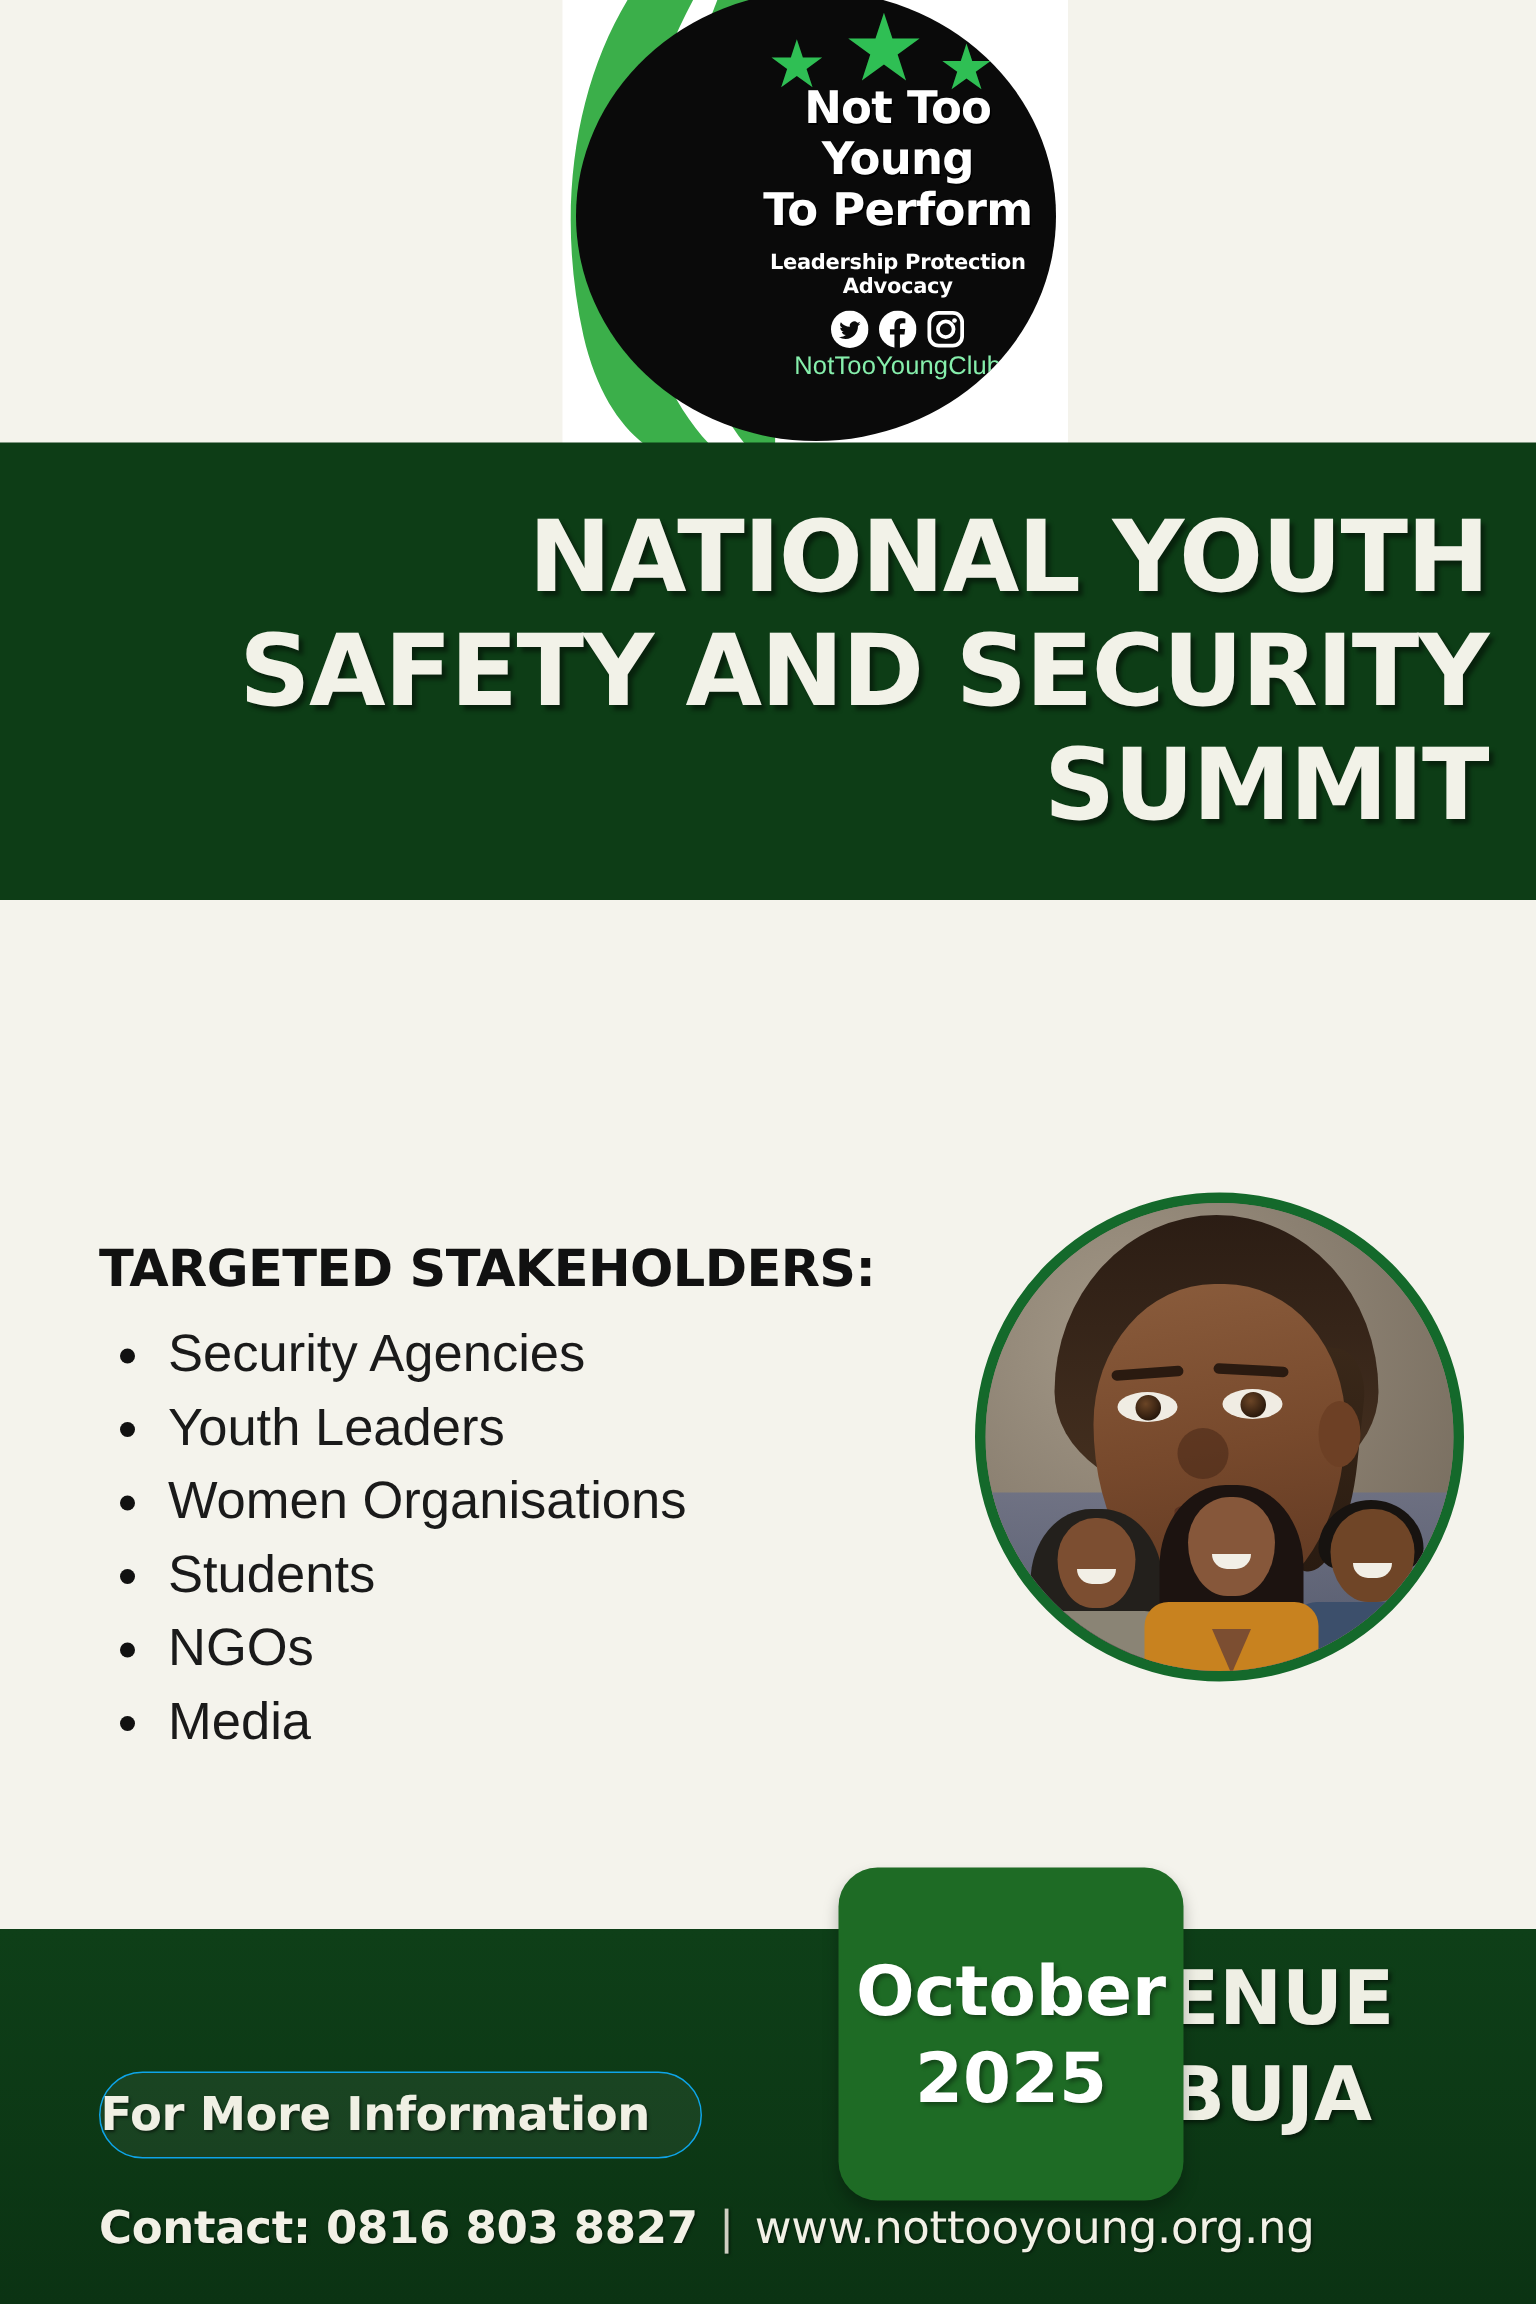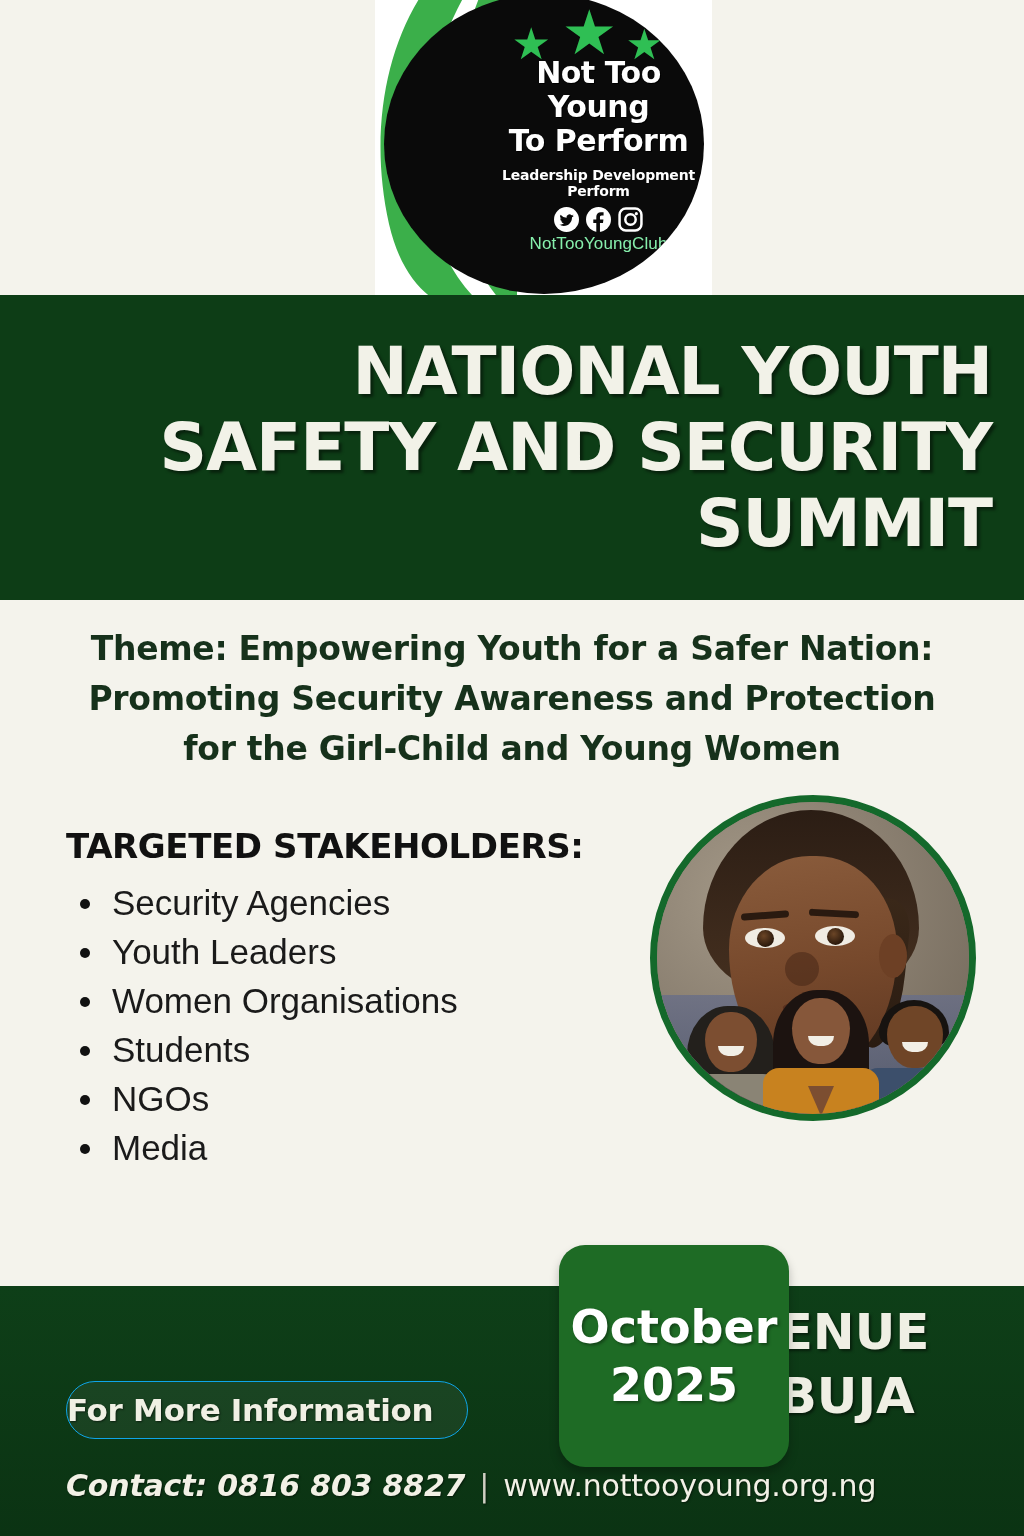--- a/index.html
+++ b/index.html
@@ -240,21 +240,21 @@
     font-weight:bold;font-size:31px;letter-spacing:-.3px;
     text-shadow:1px 1px 2px rgba(0,0,0,.5);
   }
   .contact{
     position:absolute;left:66px;top:1468px;
     display:flex;align-items:center;gap:14px;
     color:#F2F1E6;font-family:"DejaVu Sans", sans-serif;
     font-size:30px;letter-spacing:-.2px;
     text-shadow:1px 1px 2px rgba(0,0,0,.5);
   }
-  .contact .lbl{font-weight:bold;font-style:italic;}
+  .contact .lbl{font-weight:bold;}
   .contact .sep{color:#cfcfc2;font-weight:normal;}
   .contact .site{font-weight:normal;}
 </style>
 </head>
 <body>
 
 <div class="poster">
 
   <div class="logo-panel">
     <div class="logo-leaf">
@@ -266,21 +266,21 @@
     </div>
     <div class="logo-disc">
       <div class="logo-stars">
         <span class="star s1">★</span>
         <span class="star s2">★</span>
         <span class="star s3">★</span>
       </div>
       <div class="logo-lines">
         <div class="logo-line">Not Too Young</div>
         <div class="logo-line">To Perform</div>
-        <div class="logo-tag">Leadership Development Perform</div>
+        <div class="logo-tag">Leadership Protection Advocacy</div>
         <div class="logo-social">
           <svg class="sico" viewBox="0 0 24 24">
             <circle cx="12" cy="12" r="12" fill="#fff"></circle>
             <path d="M19 8.3a5.6 5.6 0 0 1-1.6.45 2.8 2.8 0 0 0 1.23-1.55 5.6 5.6 0 0 1-1.78.68 2.8 2.8 0 0 0-4.77 2.55 7.94 7.94 0 0 1-5.77-2.92 2.8 2.8 0 0 0 .87 3.73 2.77 2.77 0 0 1-1.27-.35v.04a2.8 2.8 0 0 0 2.25 2.74 2.8 2.8 0 0 1-1.26.05 2.8 2.8 0 0 0 2.62 1.94A5.62 5.62 0 0 1 5 16.9a7.92 7.92 0 0 0 4.29 1.26c5.15 0 7.96-4.26 7.96-7.96v-.36A5.7 5.7 0 0 0 19 8.3z" fill="#0a0a0a"></path>
           </svg>
           <svg class="sico" viewBox="0 0 24 24">
             <circle cx="12" cy="12" r="12" fill="#fff"></circle>
             <path d="M13.4 24v-8.7h2.9l.44-3.4h-3.34V9.74c0-.98.27-1.65 1.68-1.65h1.79V5.06c-.31-.04-1.38-.13-2.62-.13-2.6 0-4.37 1.58-4.37 4.5v2.5H7v3.4h2.88V24z" fill="#0a0a0a"></path>
           </svg>
           <svg class="sico" viewBox="0 0 24 24">
@@ -295,25 +295,20 @@
   </div>
 
   <div class="title-band">
     <div class="title">
       <div>NATIONAL YOUTH</div>
       <div>SAFETY AND SECURITY</div>
       <div>SUMMIT</div>
     </div>
   </div>
 
-  <div class="theme">
-    <div>Theme: Empowering Youth for a Safer Nation:</div>
-    <div>Promoting Security Awareness and Protection</div>
-    <div>for the Girl-Child and Young Women</div>
-  </div>
 
   <div class="stake-head">TARGETED STAKEHOLDERS:</div>
   <ul class="stake-list">
     <li class="stake-item">Security Agencies</li>
     <li class="stake-item">Youth Leaders</li>
     <li class="stake-item">Women Organisations</li>
     <li class="stake-item">Students</li>
     <li class="stake-item">NGOs</li>
     <li class="stake-item">Media</li>
   </ul>

